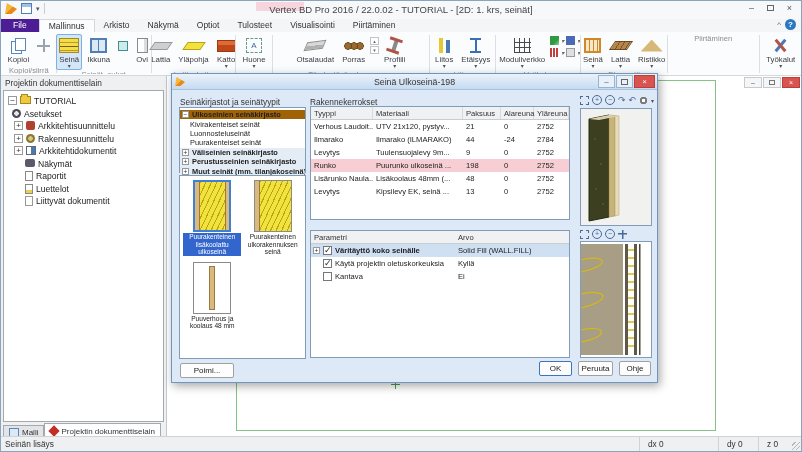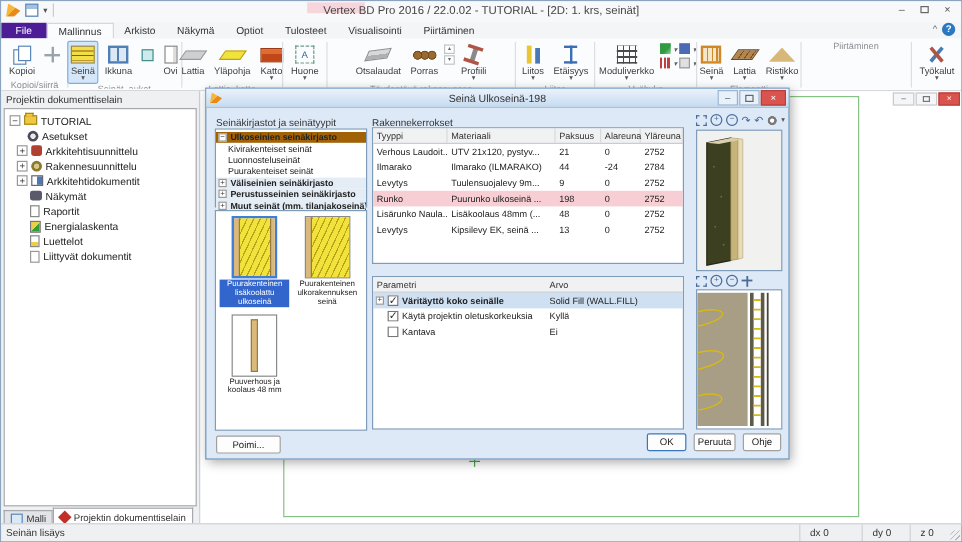--- a/index.html
+++ b/index.html
@@ -431,21 +431,21 @@
   </div>
 
   <div class="leftpanel">
     <div class="lp-header">Projektin dokumenttiselain</div>
     <div class="lp-tree">
       <div class="prow" style="padding-left:4px">
         <span class="exp minus"></span>
         <span class="ticon t-folder"></span>
         <span>TUTORIAL</span>
       </div>
-      <div class="prow" style="padding-left:19px">
+      <div class="prow" style="padding-left:8px">
         <span class="ticon t-gear"></span>
         <span>Asetukset</span>
       </div>
       <div class="prow" style="padding-left:10px">
         <span class="exp plus"></span>
         <span class="ticon t-arkki"></span>
         <span>Arkkitehtisuunnittelu</span>
       </div>
       <div class="prow" style="padding-left:10px">
         <span class="exp plus"></span>
@@ -457,24 +457,20 @@
         <span class="ticon t-dok"></span>
         <span>Arkkitehtidokumentit</span>
       </div>
       <div class="prow" style="padding-left:21px">
         <span class="ticon t-nakymat"></span>
         <span>Näkymät</span>
       </div>
       <div class="prow" style="padding-left:21px">
         <span class="ticon t-raportit"></span>
         <span>Raportit</span>
-      </div>
-      <div class="prow" style="padding-left:21px">
-        <span class="ticon t-energia"></span>
-        <span>Energialaskenta</span>
       </div>
       <div class="prow" style="padding-left:21px">
         <span class="ticon t-luettelot"></span>
         <span>Luettelot</span>
       </div>
       <div class="prow" style="padding-left:21px">
         <span class="ticon t-liittyvat"></span>
         <span>Liittyvät dokumentit</span>
       </div>
     </div>
@@ -695,19 +691,19 @@
       </svg>
     </div>
 
     <div class="dbutton default" style="left:367px;top:287px;width:33px">OK</div>
     <div class="dbutton" style="left:406px;top:287px;width:35px">Peruuta</div>
     <div class="dbutton" style="left:447px;top:287px;width:32px">Ohje</div>
   </div>
 
   <div class="statusbar">
     <span class="st-msg">Seinän lisäys</span>
-    <span class="st-field" style="left:665px">dx 0</span>
+    <span class="st-field" style="left:638px">dx 0</span>
     <span class="st-field" style="left:717px">dy 0</span>
     <span class="st-field" style="left:757px">z 0</span>
     <span class="grip"></span>
   </div>
 
 </div>
 
 </body></html>

